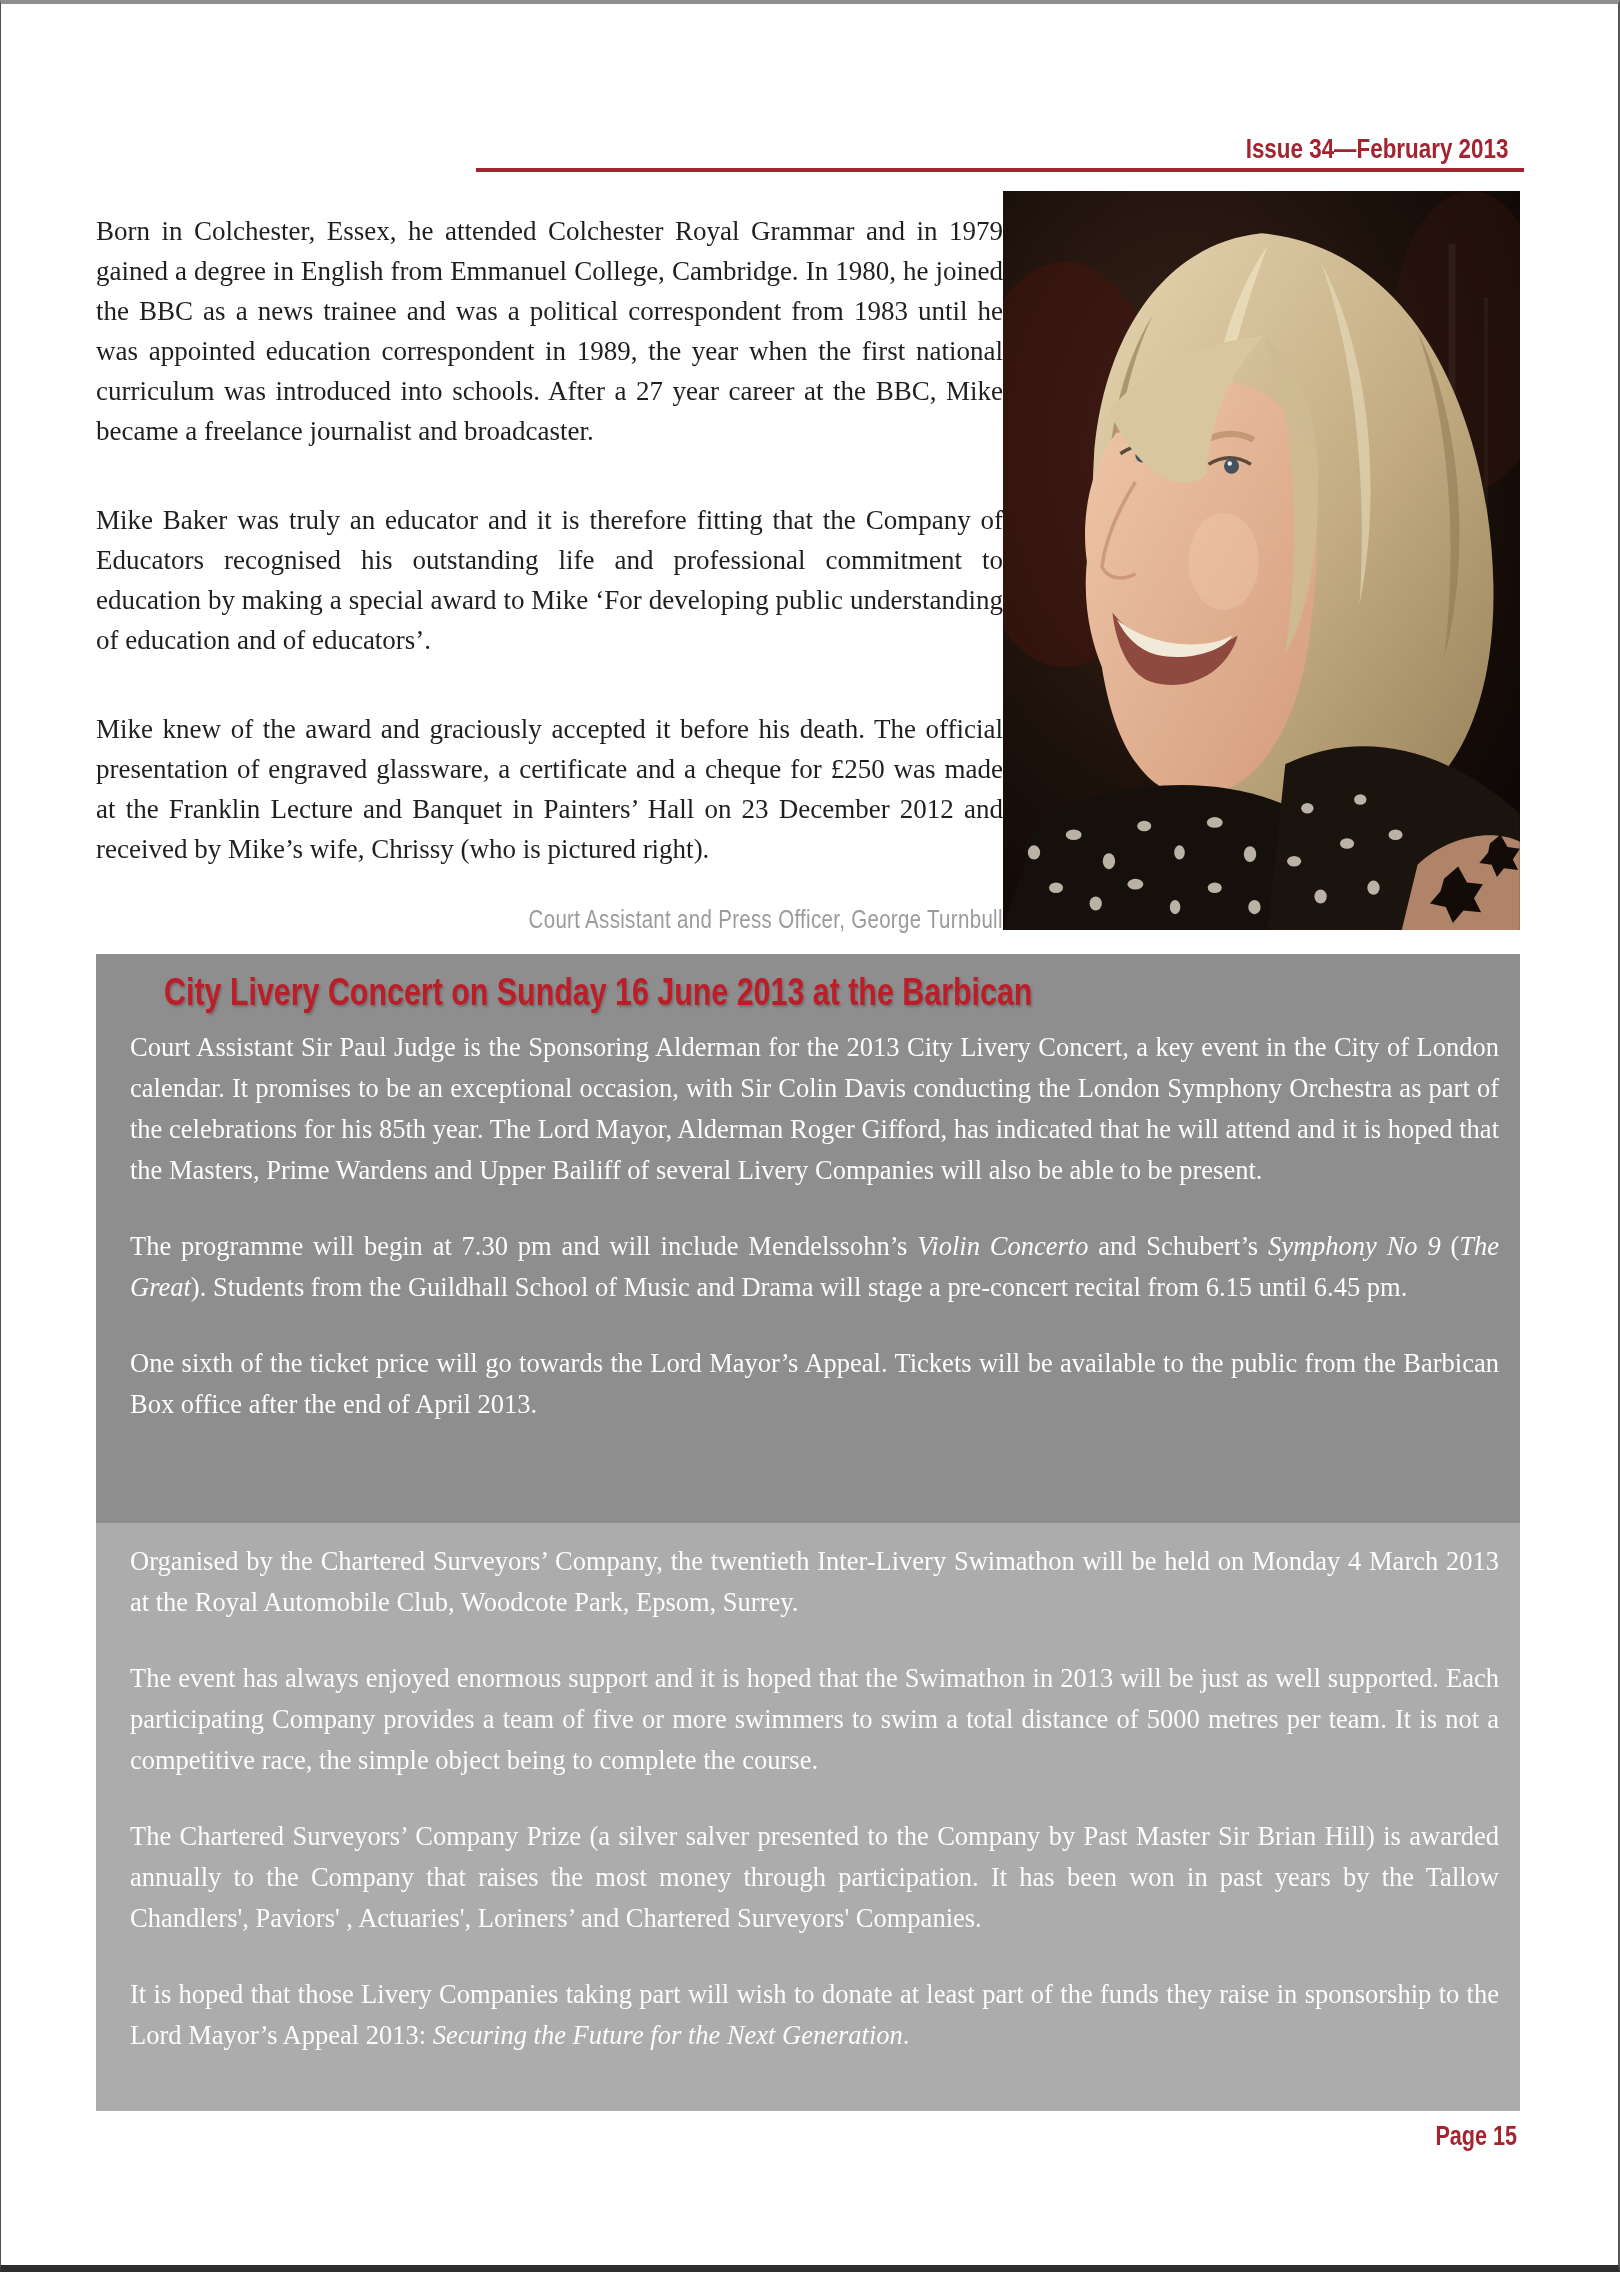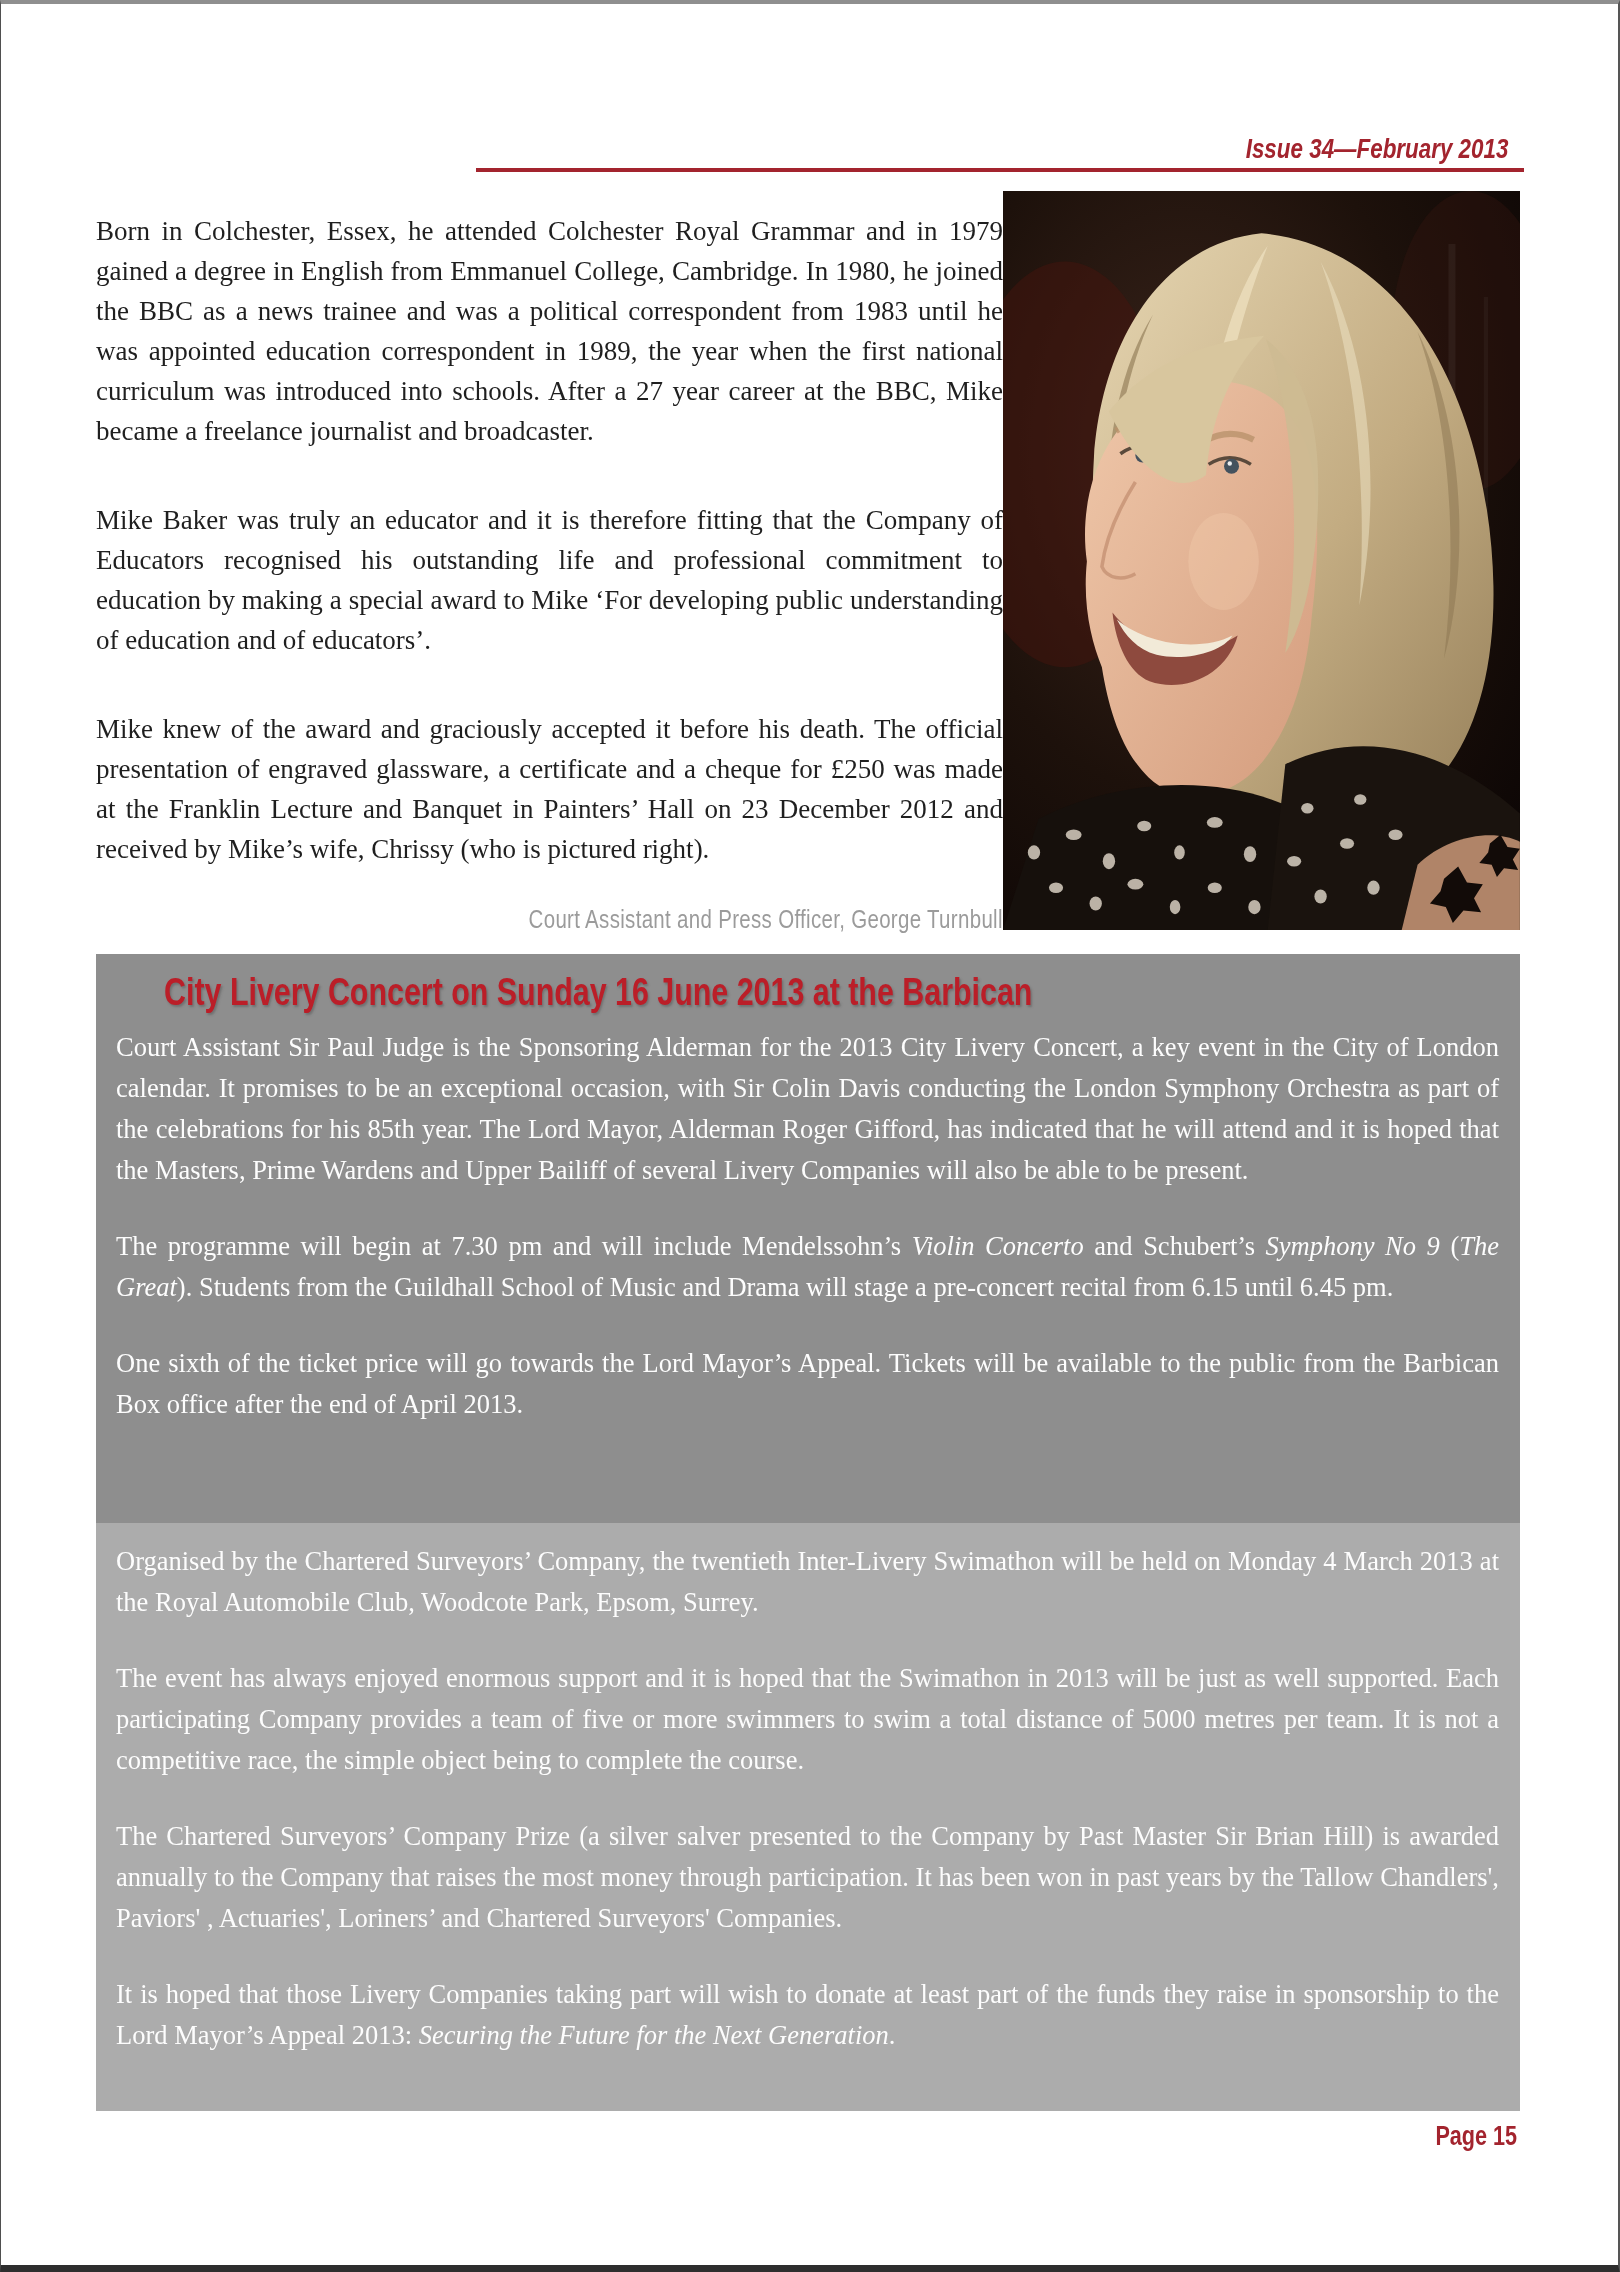--- a/index.html
+++ b/index.html
@@ -22,21 +22,21 @@
   
   .cond{
     font-family:"Liberation Sans",sans-serif;
     display:inline-block;
     transform:scaleX(0.8);
     transform-origin:left center;
     white-space:nowrap;
   }
   .cond.from-right{transform-origin:right center;}
 
-  .issue-wrap{position:absolute;top:129px;right:110px;text-align:center;font-style:italic;}
+  .issue-wrap{position:absolute;top:129px;right:110px;text-align:center;}
   .issue-wrap .cond{font-size:28px;font-weight:700;color:var(--accent-red);line-height:32px;}
 
   .red-rule{position:absolute;left:475px;top:164px;width:1048px;height:3.5px;background:var(--accent-red);}
 
   .article-col{position:absolute;left:95px;top:177px;width:907px;color:var(--ink);margin-top:30px;}
   .article-col p{
     font-size:27px;line-height:40px;text-align:justify;margin-bottom:49px;
   }
   .photo-caption{
     position:absolute;left:95px;top:901px;width:907px;text-align:right;
@@ -53,21 +53,21 @@
     padding:17.6px 21px 0 20px;
   }
   .graybox.first{top:950px;height:569px;background:var(--box1);}
   .graybox.second{top:1519px;height:588px;background:var(--box2);}
   .graybox h2{margin-bottom:8.8px;line-height:41px;margin-left:48px;}
   .graybox h2 .cond{
     font-size:38px;font-weight:700;color:var(--heading-red);
     text-shadow:1.8px 1.8px 2.6px rgba(55,55,55,0.35);
   }
   .graybox p{
-    font-size:26.5px;line-height:41px;text-align:justify;margin-bottom:35px;
+    font-size:26.5px;line-height:41px;text-align:justify;margin-bottom:35px;margin-left:14px;
   }
   .footer-page{position:absolute;top:2117px;right:101px;text-align:right;}
   .footer-page .cond{font-size:27px;font-weight:700;color:var(--accent-red);}
 </style>
 </head>
 <body>
 
 <div class="page">
 
   <div class="issue-wrap">

